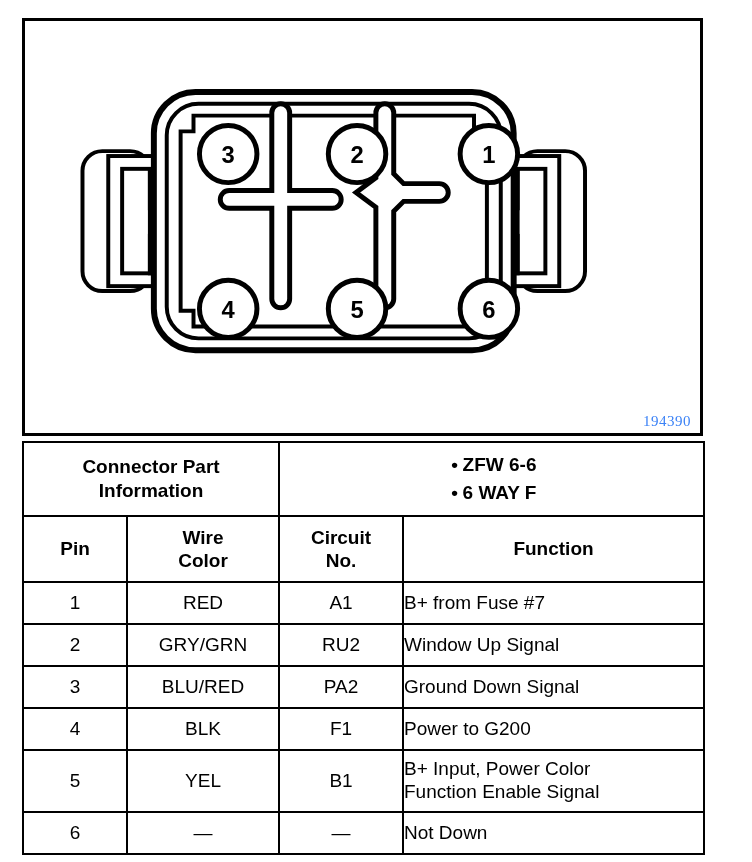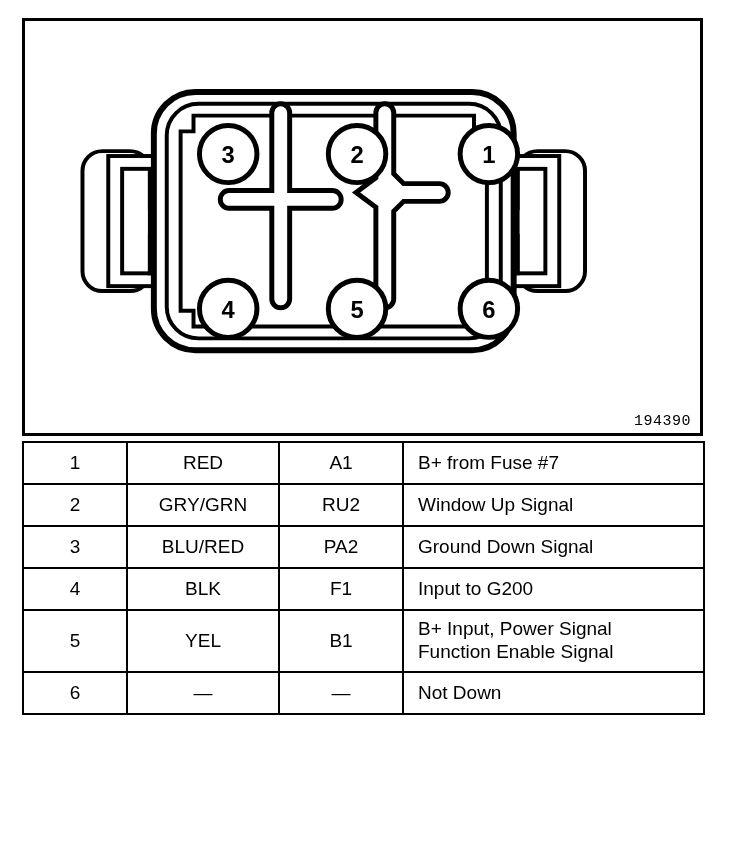--- a/index.html
+++ b/index.html
@@ -39,23 +39,23 @@
     left: 0; top: 0;
     width: 100%;
     height: 100%;
     display: block;
   }
   .figure-id {
     position: absolute;
     right: 9px;
     bottom: 3px;
     font-size: 15px;
-    font-family: Liberation Mono, monospace;
+    font-family: Liberation Serif, serif;
     letter-spacing: 0.5px;
-    color: #000000;
+    color: #3b82f6;
   }
 
   
   .pin-table {
     position: absolute;
     left: 22px;
     top: 441px;
     width: 681px;
     border-collapse: collapse;
     table-layout: fixed;
@@ -110,21 +110,21 @@
   .hdr-pin { padding-top: 22px; }
   .hdr-func { padding-top: 20px; }
 
   .data-row td {
     font-size: 19px;
     height: 38px;
     padding: 1px 4px;
   }
   .data-row td.fn {
     text-align: left;
-    padding-left: 14px;
+    padding-left: 0;
     line-height: 1.2;
     border-radius: 9px;
   }
   .data-row.tall td {
     height: 58px;
   }
   .dash {
     font-size: 19px;
     letter-spacing: 0;
   }
@@ -231,21 +231,51 @@
 
   <table class="pin-table">
     <colgroup>
       <col class="col-pin">
         <col class="col-wire">
         <col class="col-ckt">
         <col class="col-func">
     </colgroup>
     <tbody>
 
-
+      <tr>
+        <td class="cpi-cell" colspan="2">
+          <span>Connector Part</span><br>
+          <span>Information</span>
+        </td>
+        <td class="cpi-list" colspan="2">
+          <span class="bullet-row">
+            <span class="bullet-dot">•</span><span>ZFW 6-6</span>
+          </span>
+          <span class="bullet-row">
+            <span class="bullet-dot">•</span><span>6 WAY F</span>
+          </span>
+        </td>
+      </tr>
+
+      <tr>
+        <td class="hdr-cell hdr-pin">
+          <span class="hdr-l2">Pin</span>
+        </td>
+        <td class="hdr-cell">
+          <span class="hdr-l1">Wire</span>
+          <span class="hdr-l2">Color</span>
+        </td>
+        <td class="hdr-cell">
+          <span class="hdr-l1">Circuit</span>
+          <span class="hdr-l2">No.</span>
+        </td>
+        <td class="hdr-cell hdr-func">
+          <span class="hdr-l2">Function</span>
+        </td>
+      </tr>
 
       <tr class="data-row">
         <td>1</td>
         <td>RED</td>
         <td>A1</td>
         <td class="fn">B+ from Fuse #7</td>
       </tr>
       <tr class="data-row">
         <td>2</td>
         <td>GRY/GRN</td>
@@ -255,28 +285,28 @@
       <tr class="data-row">
         <td>3</td>
         <td>BLU/RED</td>
         <td>PA2</td>
         <td class="fn">Ground Down Signal</td>
       </tr>
       <tr class="data-row">
         <td>4</td>
         <td>BLK</td>
         <td>F1</td>
-        <td class="fn">Input to G200</td>
+        <td class="fn">Power to G200</td>
       </tr>
       <tr class="data-row tall">
         <td>5</td>
         <td>YEL</td>
         <td>B1</td>
         <td class="fn">
-          <span>B+ Input, Power Signal</span><br>
+          <span>B+ Input, Power Color</span><br>
           <span>Function Enable Signal</span>
         </td>
       </tr>
       <tr class="data-row">
         <td>6</td>
         <td class="dash">—</td>
         <td class="dash">—</td>
         <td class="fn">Not Down</td>
       </tr>
     </tbody>

